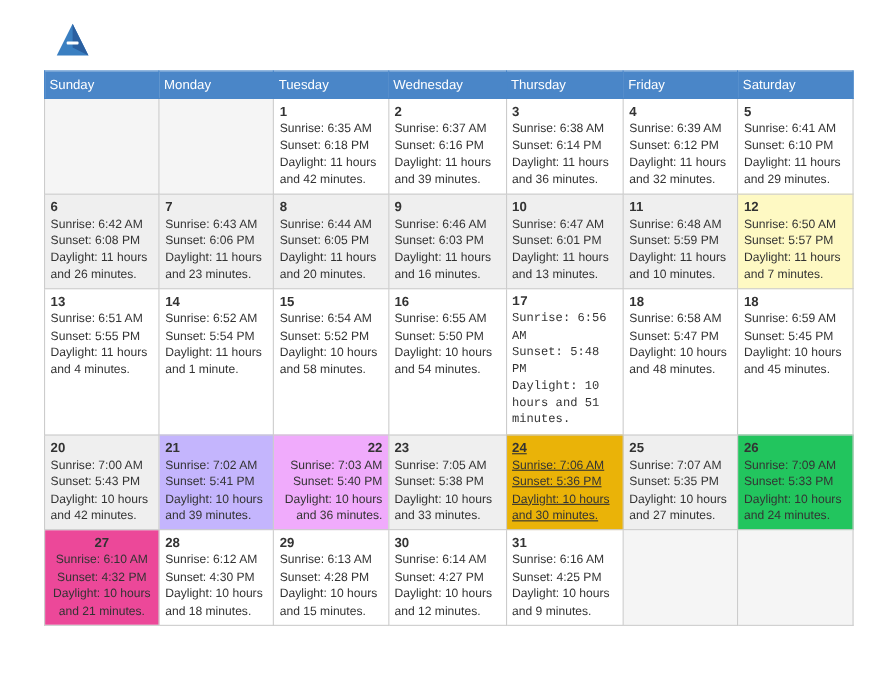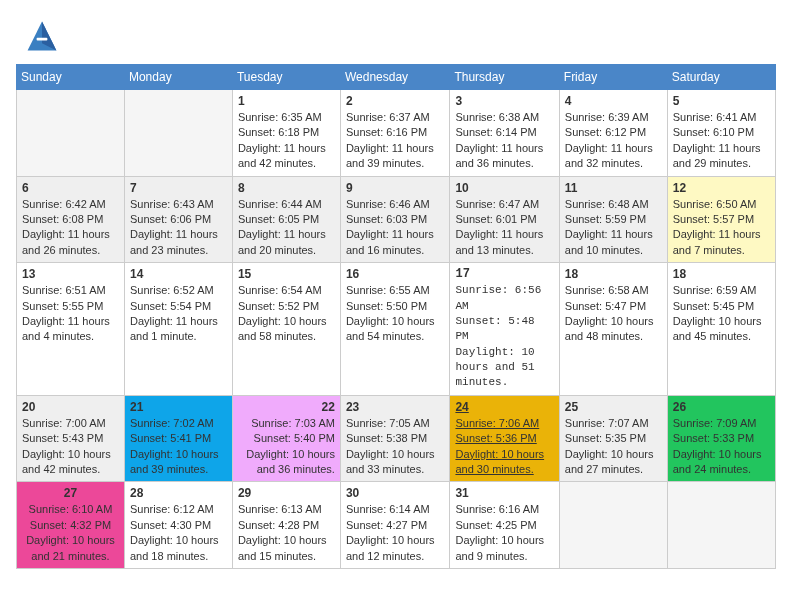--- a/index.html
+++ b/index.html
@@ -9,20 +9,21 @@
       width: 792px;
       min-height: 612px;
       padding: 0;
     }
     .page {
       width: 792px;
       min-height: 612px;
       background: #fff;
       display: flex;
       flex-direction: column;
+      padding-left: 24px;
     }
     .header {
       display: flex;
       justify-content: space-between;
       align-items: flex-start;
       padding: 18px 24px 10px 24px;
     }
     .logo {
       display: flex;
       align-items: center;
@@ -222,21 +223,21 @@
           <td style="background: rgb(255, 255, 255);">
             <span class="day-number">18</span>
             <div class="day-info">Sunrise: 6:59 AM<br>Sunset: 5:45 PM<br>Daylight: 10 hours and 45 minutes.</div>
           </td>
         </tr>
         <tr>
           <td style="background: rgb(239, 239, 239);">
             <span class="day-number">20</span>
             <div class="day-info">Sunrise: 7:00 AM<br>Sunset: 5:43 PM<br>Daylight: 10 hours and 42 minutes.</div>
           </td>
-          <td style="background: #0ea5e9;">
+          <td style="background: #c4b5fd;">
             <span class="day-number">21</span>
             <div class="day-info">Sunrise: 7:02 AM<br>Sunset: 5:41 PM<br>Daylight: 10 hours and 39 minutes.</div>
           </td>
           <td style="background: #f0abfc; text-align: right;">
             <span class="day-number">22</span>
             <div class="day-info">Sunrise: 7:03 AM<br>Sunset: 5:40 PM<br>Daylight: 10 hours and 36 minutes.</div>
           </td>
           <td style="background: rgb(239, 239, 239);">
             <span class="day-number">23</span>
             <div class="day-info">Sunrise: 7:05 AM<br>Sunset: 5:38 PM<br>Daylight: 10 hours and 33 minutes.</div>

